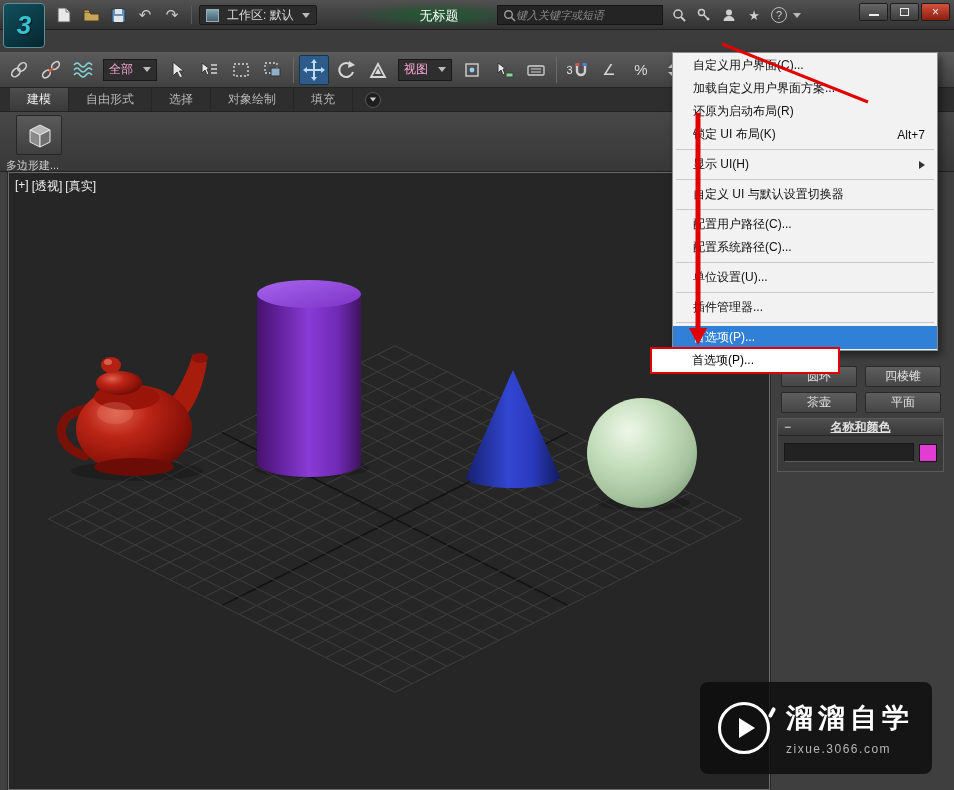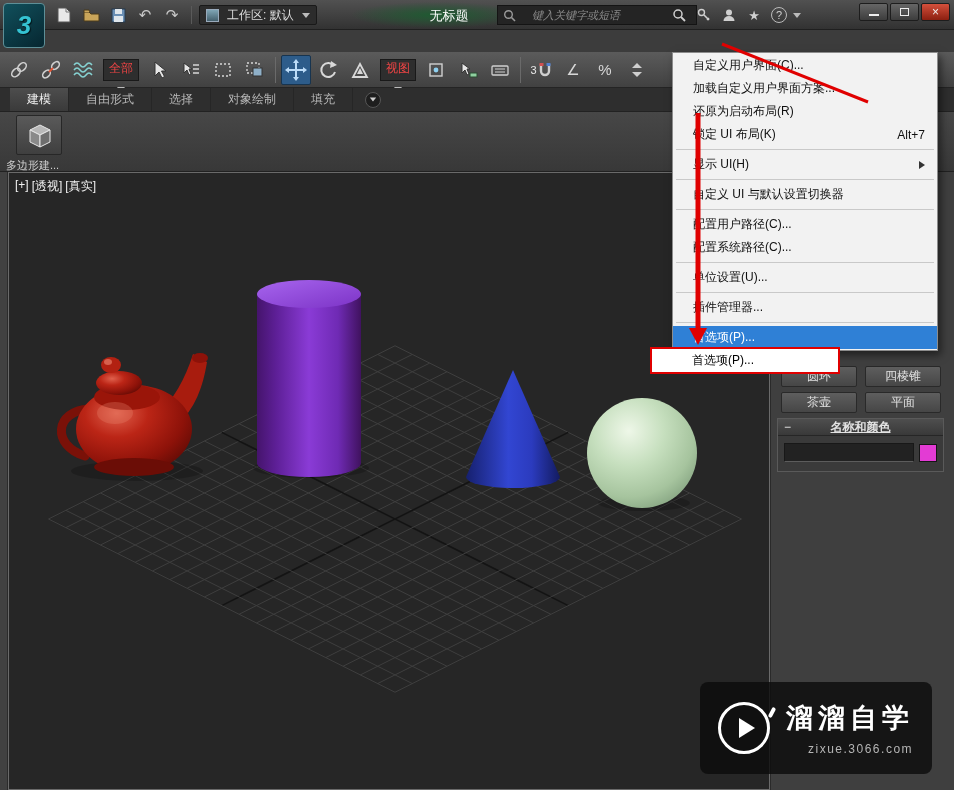--- a/index.html
+++ b/index.html
@@ -16,23 +16,23 @@
   .logo-glyph { color:#35c2d2; font-size:26px; font-weight:bold; font-style:italic; text-shadow:1px 1px 1px #021417; }
   .qat { position:absolute; left:52px; top:4px; display:flex; gap:3px; align-items:center; }
   .tb-btn { width:24px; height:22px; display:flex; align-items:center; justify-content:center; color:#c9c9c9; font-size:15px; border-radius:2px; }
   .sep-v { width:1px; height:18px; background:#222; border-right:1px solid #5a5a5a; margin:0 4px; }
   .combo { height:20px; background:#2c2c2c; border:1px solid #191919; border-radius:2px;
     display:flex; align-items:center; padding:0 6px; font-size:12px; color:#ddd; gap:8px; }
   .arr-down { width:0; height:0; border-left:4px solid transparent; border-right:4px solid transparent; border-top:5px solid #bbb; }
   .ws-icon { width:13px; height:13px; border:1px solid #9ab; background:linear-gradient(#7fa5b5,#44606d); }
   .title-glow { position:absolute; left:352px; top:2px; width:170px; height:26px;
     background:radial-gradient(ellipse at center, rgba(28,92,48,.95), rgba(28,92,48,0) 72%); }
-  .doc-title { position:absolute; left:364px; top:7px; width:170px; text-align:center; font-size:13px; color:#fff; }
-  .search-box { position:absolute; left:497px; top:5px; width:200px; height:20px;
-    background:#242424; border:1px solid #141414; display:flex; align-items:center; padding:8px 5px; gap:16px; }
+  .doc-title { position:absolute; left:354px; top:7px; width:170px; text-align:center; font-size:13px; color:#fff; }
+  .search-box { position:absolute; left:497px; top:5px; width:166px; height:20px;
+    background:#242424; border:1px solid #141414; display:flex; align-items:center; padding:8px 5px; gap:0; }
   .search-box input { flex:1; background:transparent; border:none; outline:none; color:#9a9a9a; font-style:italic; font-size:11px; min-width:0; }
   .search-box input::placeholder { color:#8a8a8a; font-style:italic; }
   .tb-right { position:absolute; left:668px; top:4px; display:flex; gap:3px; align-items:center; }
   .mini-icon { width:22px; height:22px; display:flex; align-items:center; justify-content:center; color:#cfcfcf; font-size:13px; }
   .help-circle { width:16px; height:16px; border-radius:50%; border:1px solid #bbb; font-size:11px; display:flex; align-items:center; justify-content:center; }
   .win-controls { position:absolute; right:4px; top:3px; display:flex; gap:2px; }
   .win-btn { width:29px; height:18px; display:flex; align-items:center; justify-content:center;
     background:linear-gradient(#666,#3d3d3d); border:1px solid #1d1d1d; border-radius:2px; color:#eee; font-size:12px; }
   .win-btn.close { background:linear-gradient(#d4503c,#8c1f10); }
   .min-shape { width:10px; height:2px; background:#eee; margin-top:6px; }
@@ -44,22 +44,22 @@
   .mb-item { padding:0 11px; font-size:12px; color:#e4e4e4; height:100%; display:flex; align-items:center; position:relative; white-space:nowrap; }
   .mb-item.active { background:#585858; }
   .annot-frame { position:absolute; left:-4px; right:-4px; top:-2px; bottom:-2px; border:2px solid var(--annot,#e00000); pointer-events:none; }
 
   
   .toolbar { position:absolute; top:52px; left:0; right:0; height:36px;
     background:linear-gradient(#5b5b5b,#414141); border-bottom:1px solid #242424;
     display:flex; align-items:center; padding-left:4px; gap:2px; }
   .tool-cell { width:30px; height:30px; display:flex; align-items:center; justify-content:center; border-radius:2px; position:relative; }
   .tool-cell.active { background:#2d5c8a; border:1px solid #17344f; }
-  .tool-combo { height:22px; background:#2e2e2e; border:1px solid #191919; color:#ef4444; font-size:12px;
-    display:flex; align-items:center; padding:0 5px; gap:10px; margin:0 3px;flex-direction:column; }
+  .tool-combo { height:22px; background:#2e2e2e; border:1px solid #191919; color:#f9a8d4; font-size:12px;
+    display:flex; align-items:center; padding:0 5px; gap:10px; margin:0 3px; }
   .tool-sep { width:1px; height:26px; background:#2c2c2c; border-right:1px solid #6a6a6a; margin:0 3px; }
   .snap-num { color:#e8e8e8; font-size:11px; margin-right:1px; }
   .glyph-icon { color:#d8d8d8; font-size:15px; }
 
   
   .ribbon-tabs { position:absolute; top:88px; left:0; right:0; height:24px; background:#2e2e2e;
     border-bottom:1px solid #222; display:flex; align-items:center; padding-left:10px; }
   .r-tab { padding:0 17px; font-size:12px; color:#b8b8b8; height:100%; display:flex; align-items:center; border-right:1px solid #262626; white-space:nowrap; }
   .r-tab.active { background:linear-gradient(#4d4d4d,#3a3a3a); color:#ececec; }
   .ribbon-circle { width:16px; height:16px; border-radius:50%; background:#1e1e1e; border:1px solid #565656;
@@ -110,21 +110,21 @@
 
   
   .watermark { position:absolute; left:700px; top:682px; width:232px; height:92px;
     background:rgba(12,12,12,.82); border-radius:8px; z-index:45;
     display:flex; align-items:center; justify-content:center; gap:16px; }
   .wm-circle { width:52px; height:52px; border-radius:50%; border:3px solid #fff; position:relative;
     display:flex; align-items:center; justify-content:center; }
   .wm-play { width:0; height:0; border-left:16px solid #fff; border-top:10px solid transparent; border-bottom:10px solid transparent; margin-left:5px; }
   .wm-tick { position:absolute; right:-7px; top:2px; width:4px; height:11px; background:#fff; border-radius:2px; transform:rotate(28deg); }
   .wm-brand { color:#fff; font-size:27px; font-weight:bold; letter-spacing:5px; }
-  .wm-url { color:#b5b5b5; font-size:12px; letter-spacing:1.5px; margin-top:6px;margin-left:22px; }
+  .wm-url { color:#b5b5b5; font-size:12px; letter-spacing:1.5px; margin-top:6px; }
 </style>
 </head>
 <body>
 
 <div class="window">
 
   <div class="titlebar">
     <div class="title-glow"></div>
     <div class="qat">
       <div class="tb-btn">

